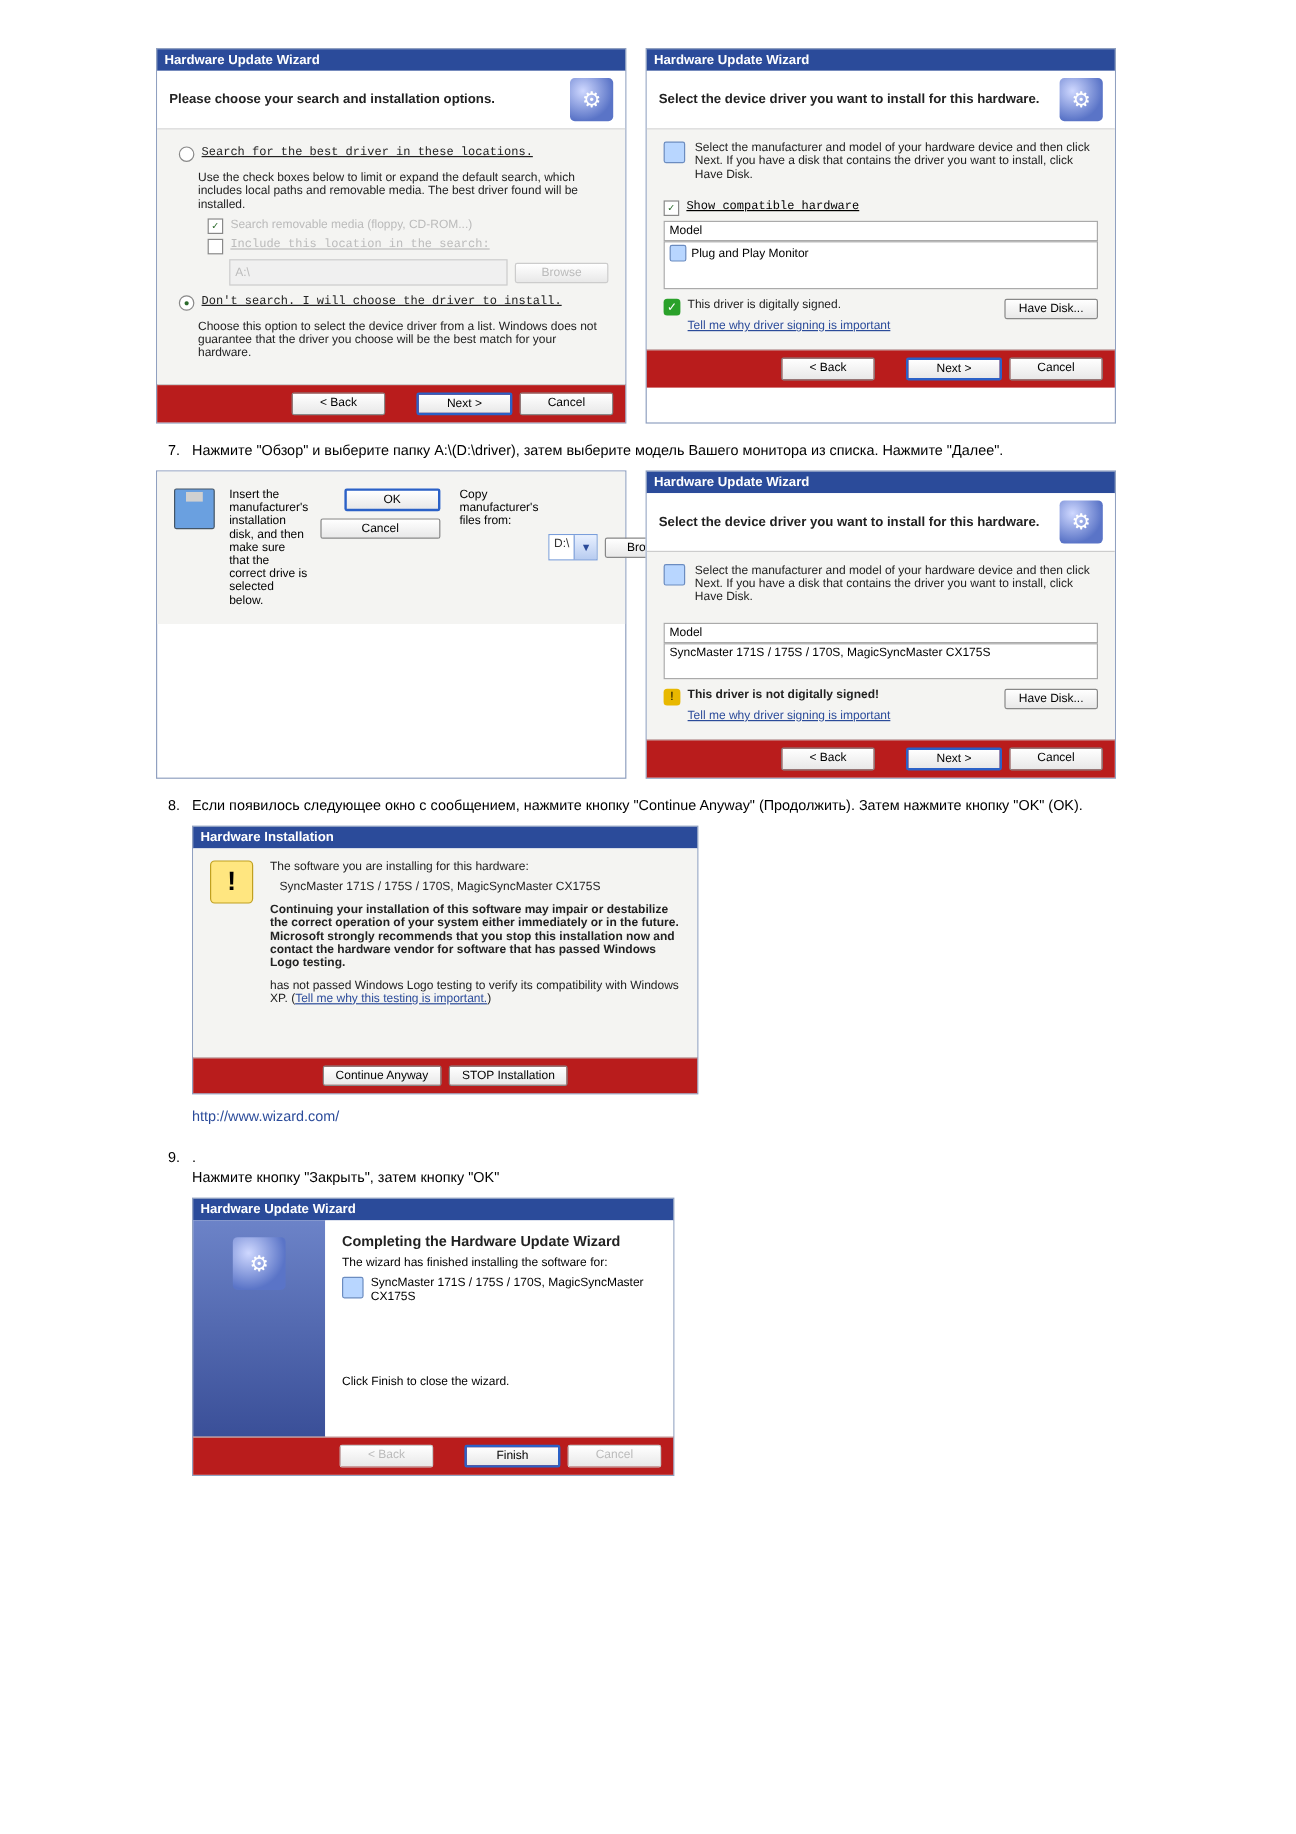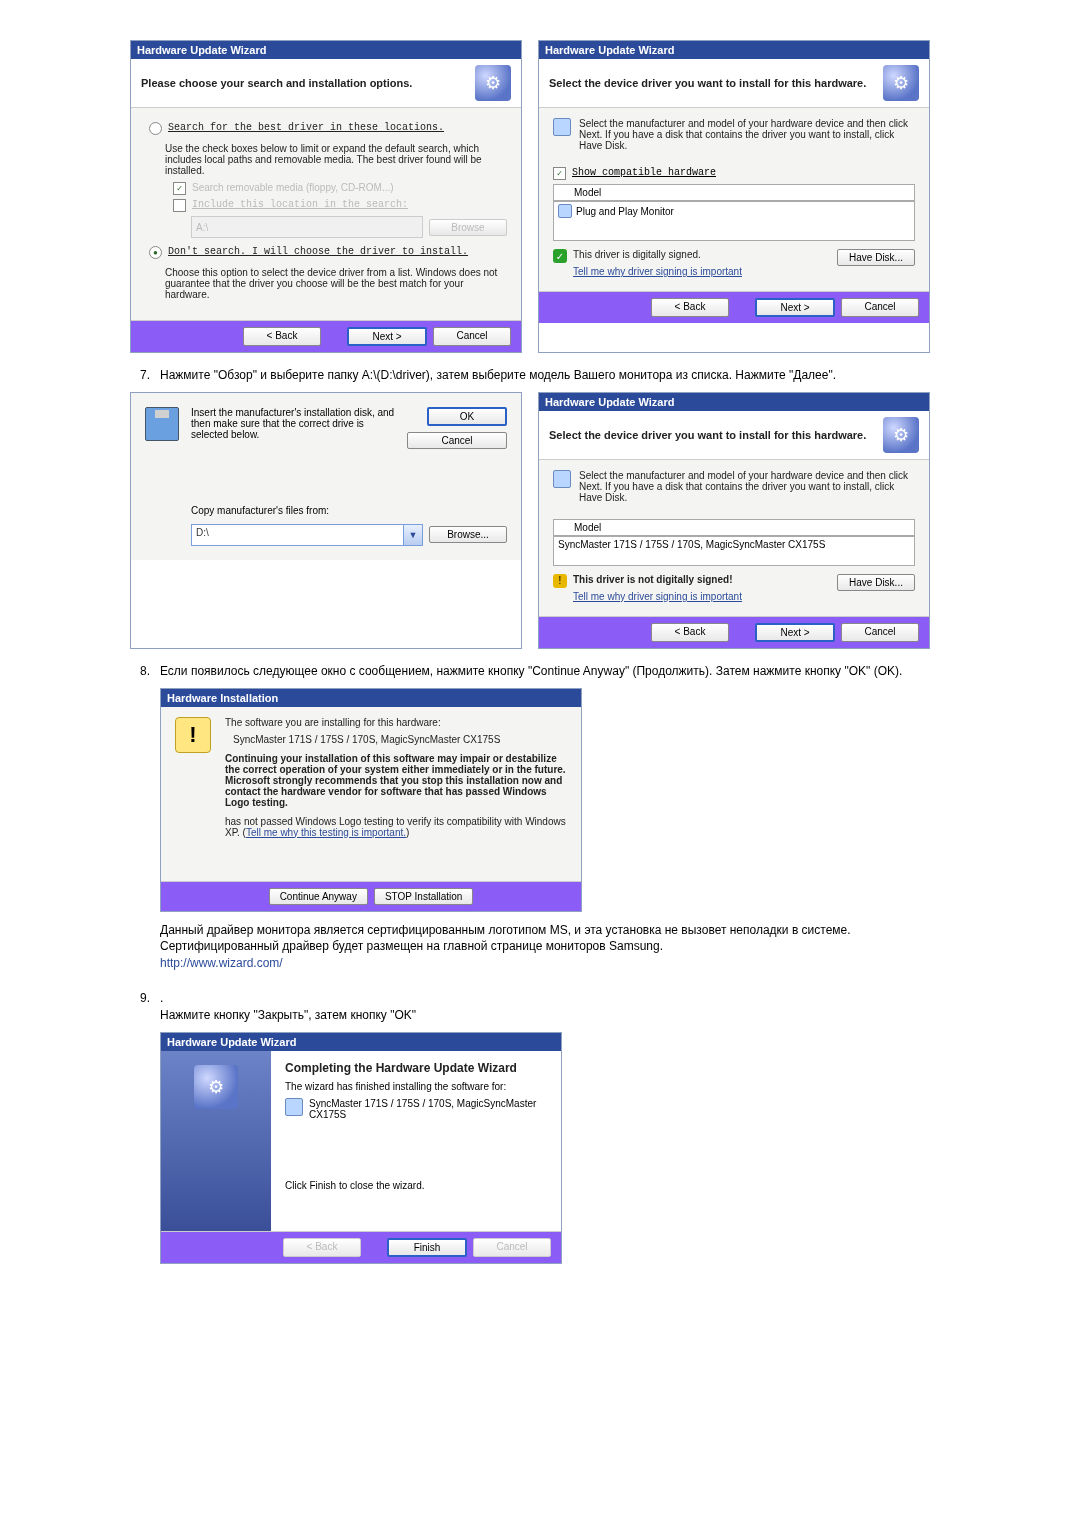--- a/index.html
+++ b/index.html
@@ -131,32 +131,32 @@
     font-size: 10px;
     min-width: 56px;
     text-align: center;
     border-radius: 2px;
   }
   .btn.highlight {
     border: 2px solid #2b61c7;
     margin-left: 20px;
   }
   .btnrow {
-    background: #8b5cf6;
+    background: #b91c1c;
     border-top: 1px solid #ccc;
     display: flex;
     justify-content: flex-end;
     gap: 6px;
     padding: 6px 10px;
   }
   .colheader {
     background: #fff;
     border: 1px solid #aaa;
     font-size: 10px;
-    padding: 2px 20px;
+    padding: 2px 4px;
   }
   .listbox {
     border: 1px solid #aaa;
     background: #fff;
     min-height: 34px;
     font-size: 10px;
     padding: 2px 4px;
   }
   .sign-row {
     display: flex;
@@ -219,21 +219,21 @@
     height: 32px;
     background: #6aa0e0;
     border: 1px solid #456;
     border-radius: 2px;
     position: relative;
     flex: 0 0 auto;
   }
   .floppy-icon::after{
     content:'';position:absolute;top:2px;left:9px;width:14px;height:8px;background:#d0d0d0;
   }
-  .ifd-right { flex:1; display:flex; flex-direction:column; gap:8px; }
+  .ifd-right { flex:1; display:flex; flex-direction:row; gap:8px; }
   .ifd-btns { display:flex; flex-direction:column; gap:6px; }
   .combo-row {
     display:flex; gap:6px; align-items:center;
   }
   .combo {
     flex:1; display:flex;
     border:1px solid #7a9edb;
     height:20px;
   }
   .combo .field { flex:1; background:#fff; padding:2px 4px; font-size:10px; color:#333; }
@@ -467,21 +467,20 @@
         </div>
       </div>
     </div>
     <div class="btnrow" style="justify-content:center">
       <div class="btn">Continue Anyway</div>
       <div class="btn">STOP Installation</div>
     </div>
   </div>
 
   <div class="note-block" style="margin-left:30px">
-    <div>Данный драйвер монитора является сертифицированным логотипом MS, и эта установка не вызовет неполадки в системе. Сертифицированный драйвер будет размещен на главной странице мониторов Samsung.</div>
     <a class="samlink">http://www.wizard.com/</a>
   </div>
 
   <div class="step" style="margin-top:18px">
     <div class="num">9.</div>
     <div class="content">
       <div>.</div>
       <span>Нажмите кнопку "</span><b>Закрыть</b><span>", затем кнопку "</span><b>OK</b><span>"</span>
     </div>
   </div>

